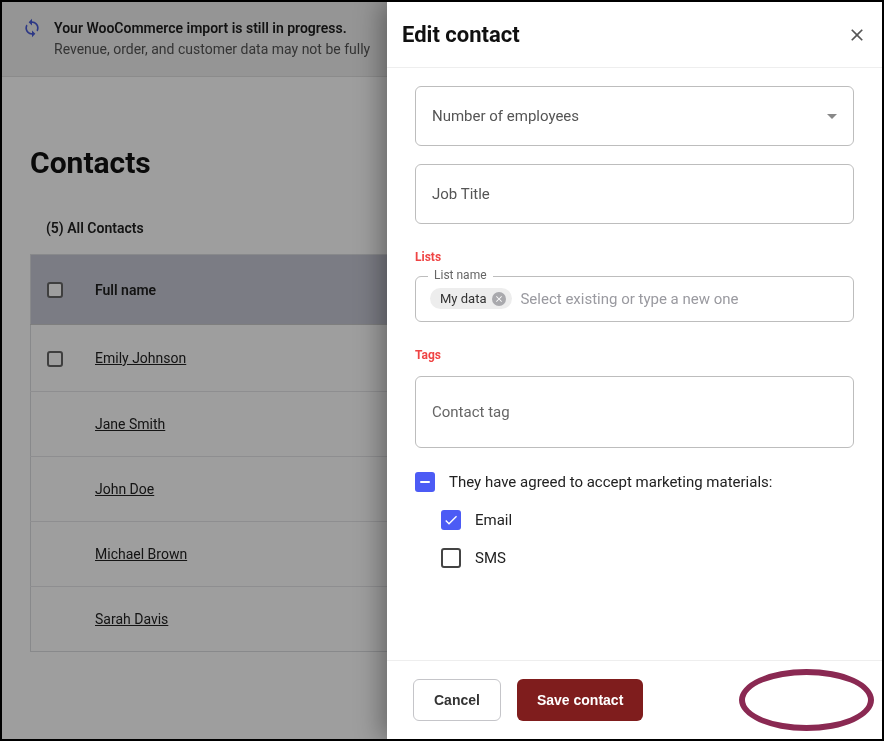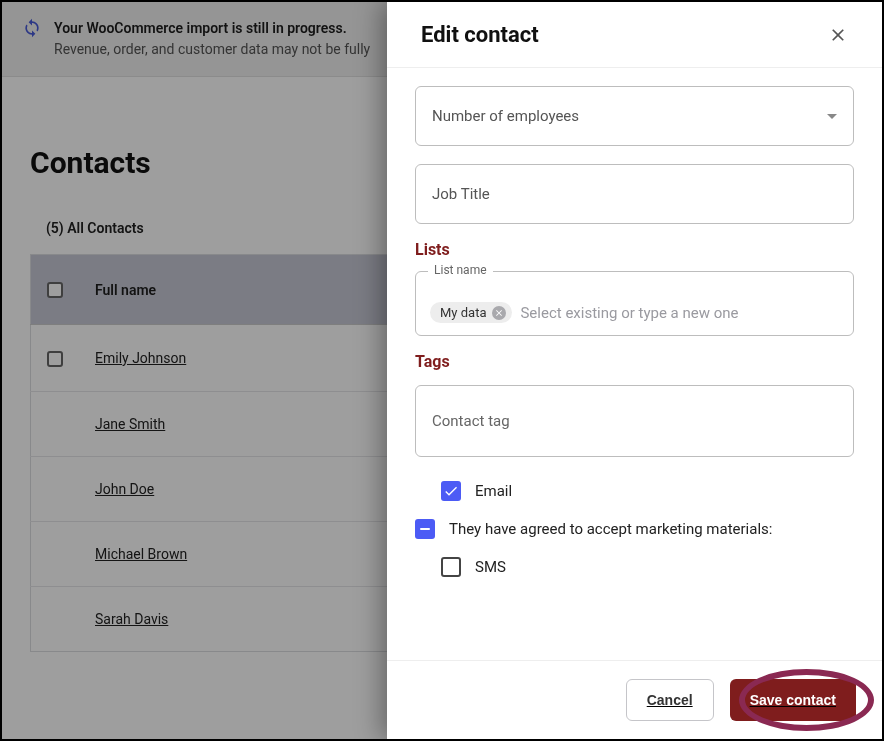--- a/index.html
+++ b/index.html
@@ -97,21 +97,21 @@
       background: #fff;
       z-index: 20;
       box-shadow: -6px 0 24px rgba(0,0,0,0.35);
       display: flex;
       flex-direction: column;
     }
     .drawer-header {
       display: flex;
       align-items: center;
       justify-content: space-between;
-      padding: 20px 34px;
+      padding: 20px 15px;
       border-bottom: 1px solid #eee;
     }
     .drawer-title { font-size: 22px; font-weight: 700; color: #111; }
     .close-btn { width: 20px; height: 20px; color: #555; cursor: pointer; }
     .drawer-body {
       flex: 1;
       overflow-y: auto;
       padding: 0 28px 20px 28px;
     }
     .field-outlined {
@@ -127,32 +127,32 @@
       font-size: 15px;
     }
     .field-outlined .chev {
       margin-left: auto;
       width: 0; height: 0;
       border-left: 5px solid transparent;
       border-right: 5px solid transparent;
       border-top: 5px solid #888;
     }
     .section-label {
-      font-size: 16px;
+      font-size: 12px;
       font-weight: 700;
-      color: #7f1d1d;
-      margin-top: 16px;
+      color: #ef4444;
+      margin-top: 26px;
       margin-bottom: 6px;
     }
     .list-field {
       position: relative;
       border: 1px solid #bdbdbd;
       border-radius: 6px;
       margin-top: 12px;
-      padding: 30px 14px 12px 14px;
+      padding: 11px 14px 12px 14px;
       display: flex;
       align-items: center;
       flex-wrap: wrap;
       gap: 8px;
     }
     .floating-label {
       position: absolute;
       top: -9px;
       left: 12px;
       background: #fff;
@@ -223,23 +223,22 @@
       width: 10px;
       height: 2px;
       background: #fff;
       border-radius: 1px;
     }
     .cb.empty { border: 2px solid #444; background: #fff; }
     .drawer-footer {
       border-top: 1px solid #eee;
       padding: 18px 26px;
       display: flex;
-      justify-content: flex-end;
+      justify-content: flex-start;
       gap: 16px;
-      text-decoration: underline;
     }
     .btn {
       font-size: 14px;
       font-weight: 600;
       border-radius: 6px;
       padding: 12px 20px;
       border: none;
       cursor: pointer;
     }
     .btn-secondary {
@@ -362,32 +361,32 @@
       <span class="list-placeholder">Select existing or type a new one</span>
     </div>
 
     <div class="section-label">Tags</div>
 
     <div class="tag-field">
       <span>Contact tag</span>
     </div>
 
     <div class="consent-block">
+      <div class="check-row">
+        <span class="cb indet"></span>
+        <span>They have agreed to accept marketing materials:</span>
+      </div>
       <div class="check-row check-sub">
         <span class="cb filled">
           <svg viewBox="0 0 24 24" width="16" height="16">
               <path d="M9 16.2 4.8 12l-1.4 1.4L9 19 21 7l-1.4-1.4z"></path>
             </svg>
         </span>
         <span>Email</span>
       </div>
-      <div class="check-row">
-        <span class="cb indet"></span>
-        <span>They have agreed to accept marketing materials:</span>
-      </div>
       <div class="check-row check-sub">
         <span class="cb empty"></span>
         <span>SMS</span>
       </div>
     </div>
   </div>
 
   <div class="drawer-footer">
     <button class="btn btn-secondary">Cancel</button>
     <button class="btn btn-primary">Save contact</button>

